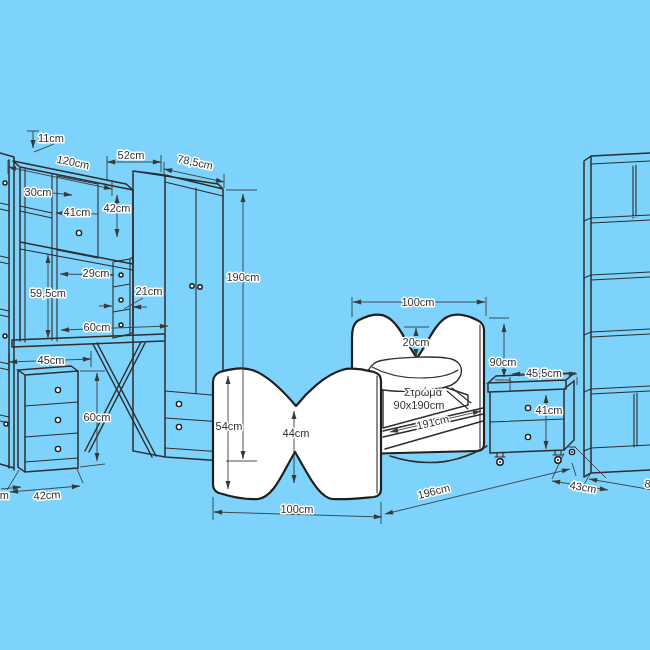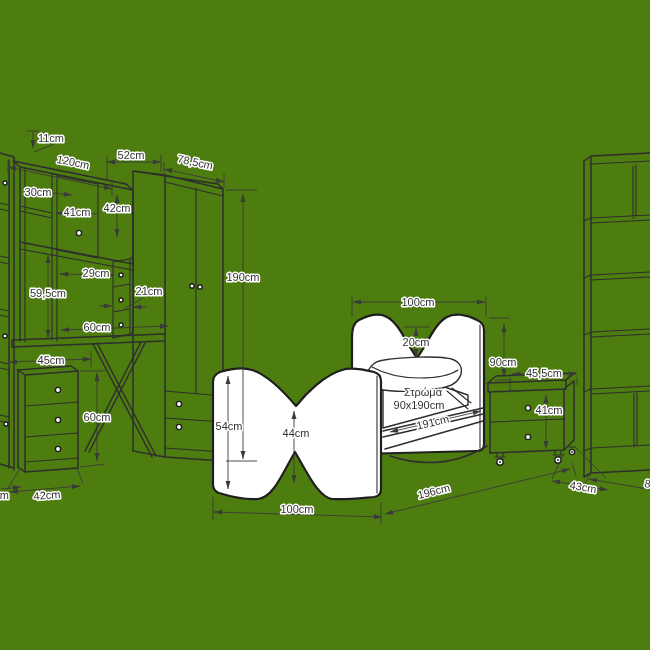--- a/index.html
+++ b/index.html
@@ -1,16 +1,16 @@
 <!DOCTYPE html>
 <html><head>
 <meta charset="utf-8">
 <style>
   html,body{margin:0;padding:0;background:#fff;}
-  .stage{position:relative;width:650px;height:650px;background:#4d7c0f;overflow:hidden;}
+  .stage{position:relative;width:650px;height:650px;background:#7dd3fc;overflow:hidden;}
   svg text{font-family:"Liberation Sans","DejaVu Sans",sans-serif;font-size:11px;fill:#333;
            paint-order:stroke;stroke:#ffffff;stroke-width:3px;stroke-linejoin:round;}
   .ln{stroke:#2e2e2e;fill:none;stroke-width:1.1;stroke-linecap:round;}
   .ln2{stroke:#2e2e2e;fill:none;stroke-width:1.5;stroke-linecap:round;}
   .board{stroke:#1f1f1f;fill:#ffffff;stroke-width:2.2;stroke-linejoin:round;}
   .wfill{stroke:#2e2e2e;fill:#ffffff;stroke-width:1.4;stroke-linejoin:round;}
   .dim{stroke:#3a3a3a;fill:none;stroke-width:0.9;}
   .knob{stroke:#1f1f1f;fill:#ffffff;stroke-width:1.4;}
   .kdot{fill:#1f1f1f;stroke:none;}
 </style>

